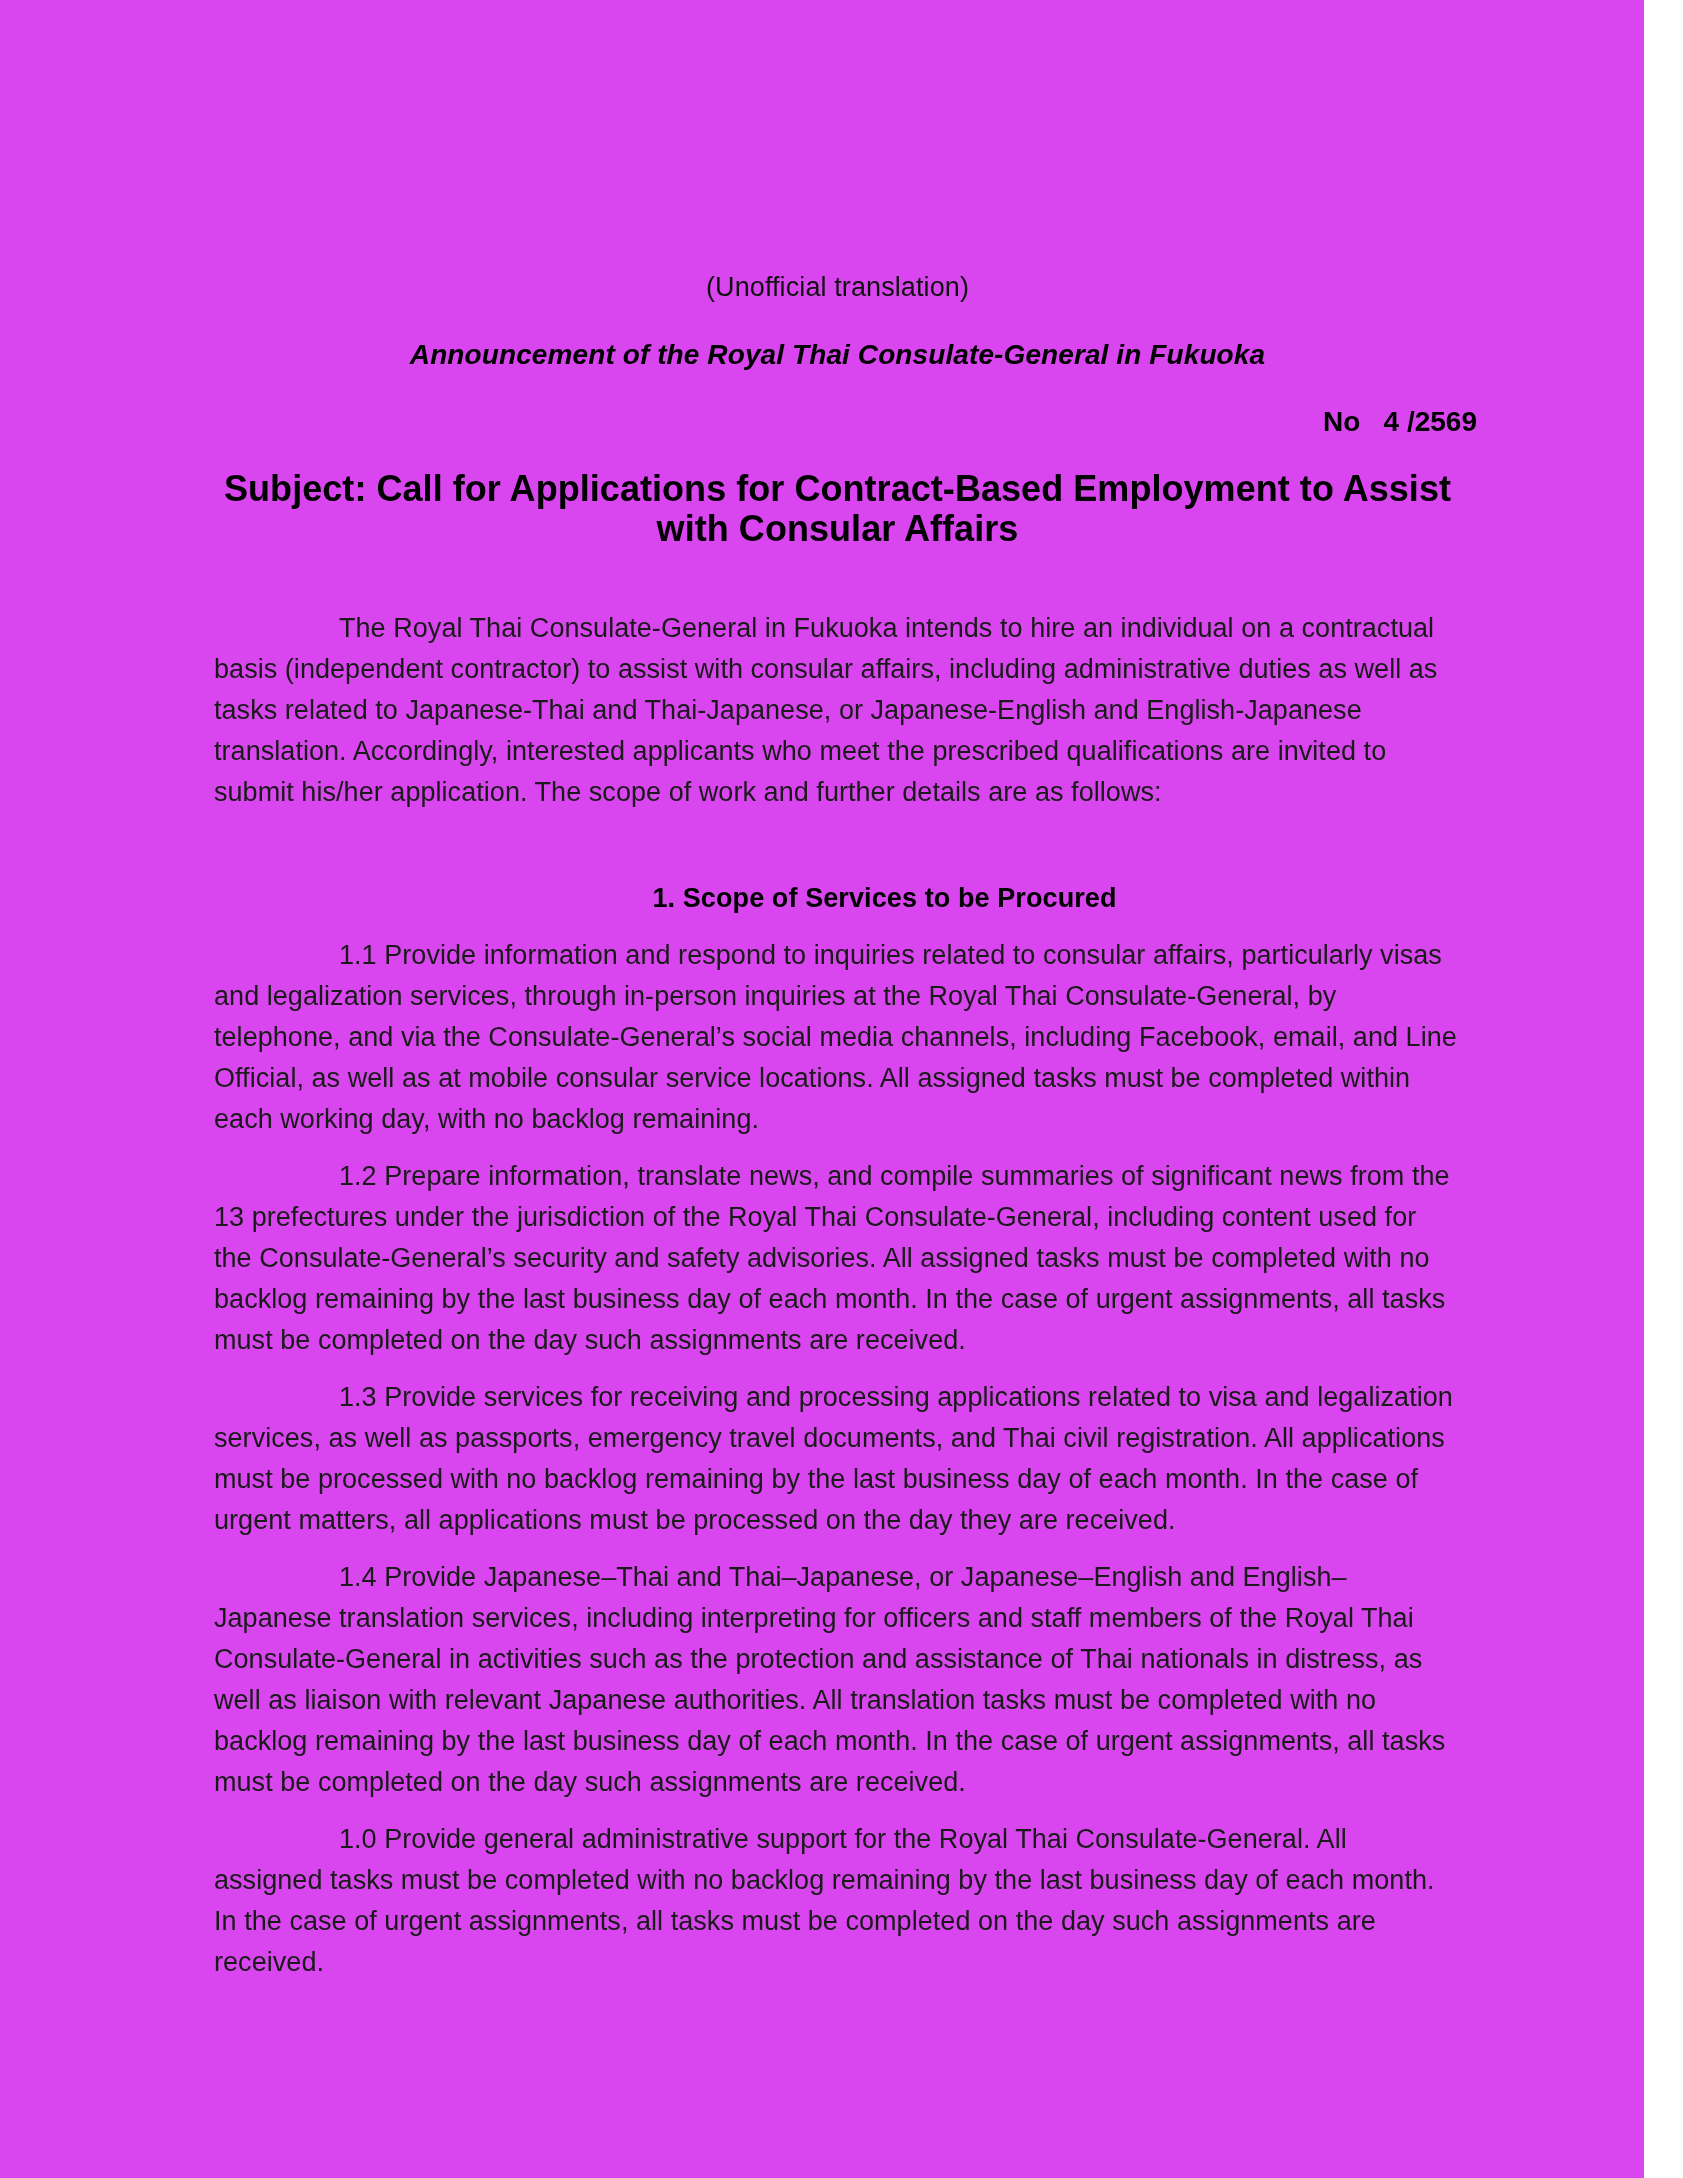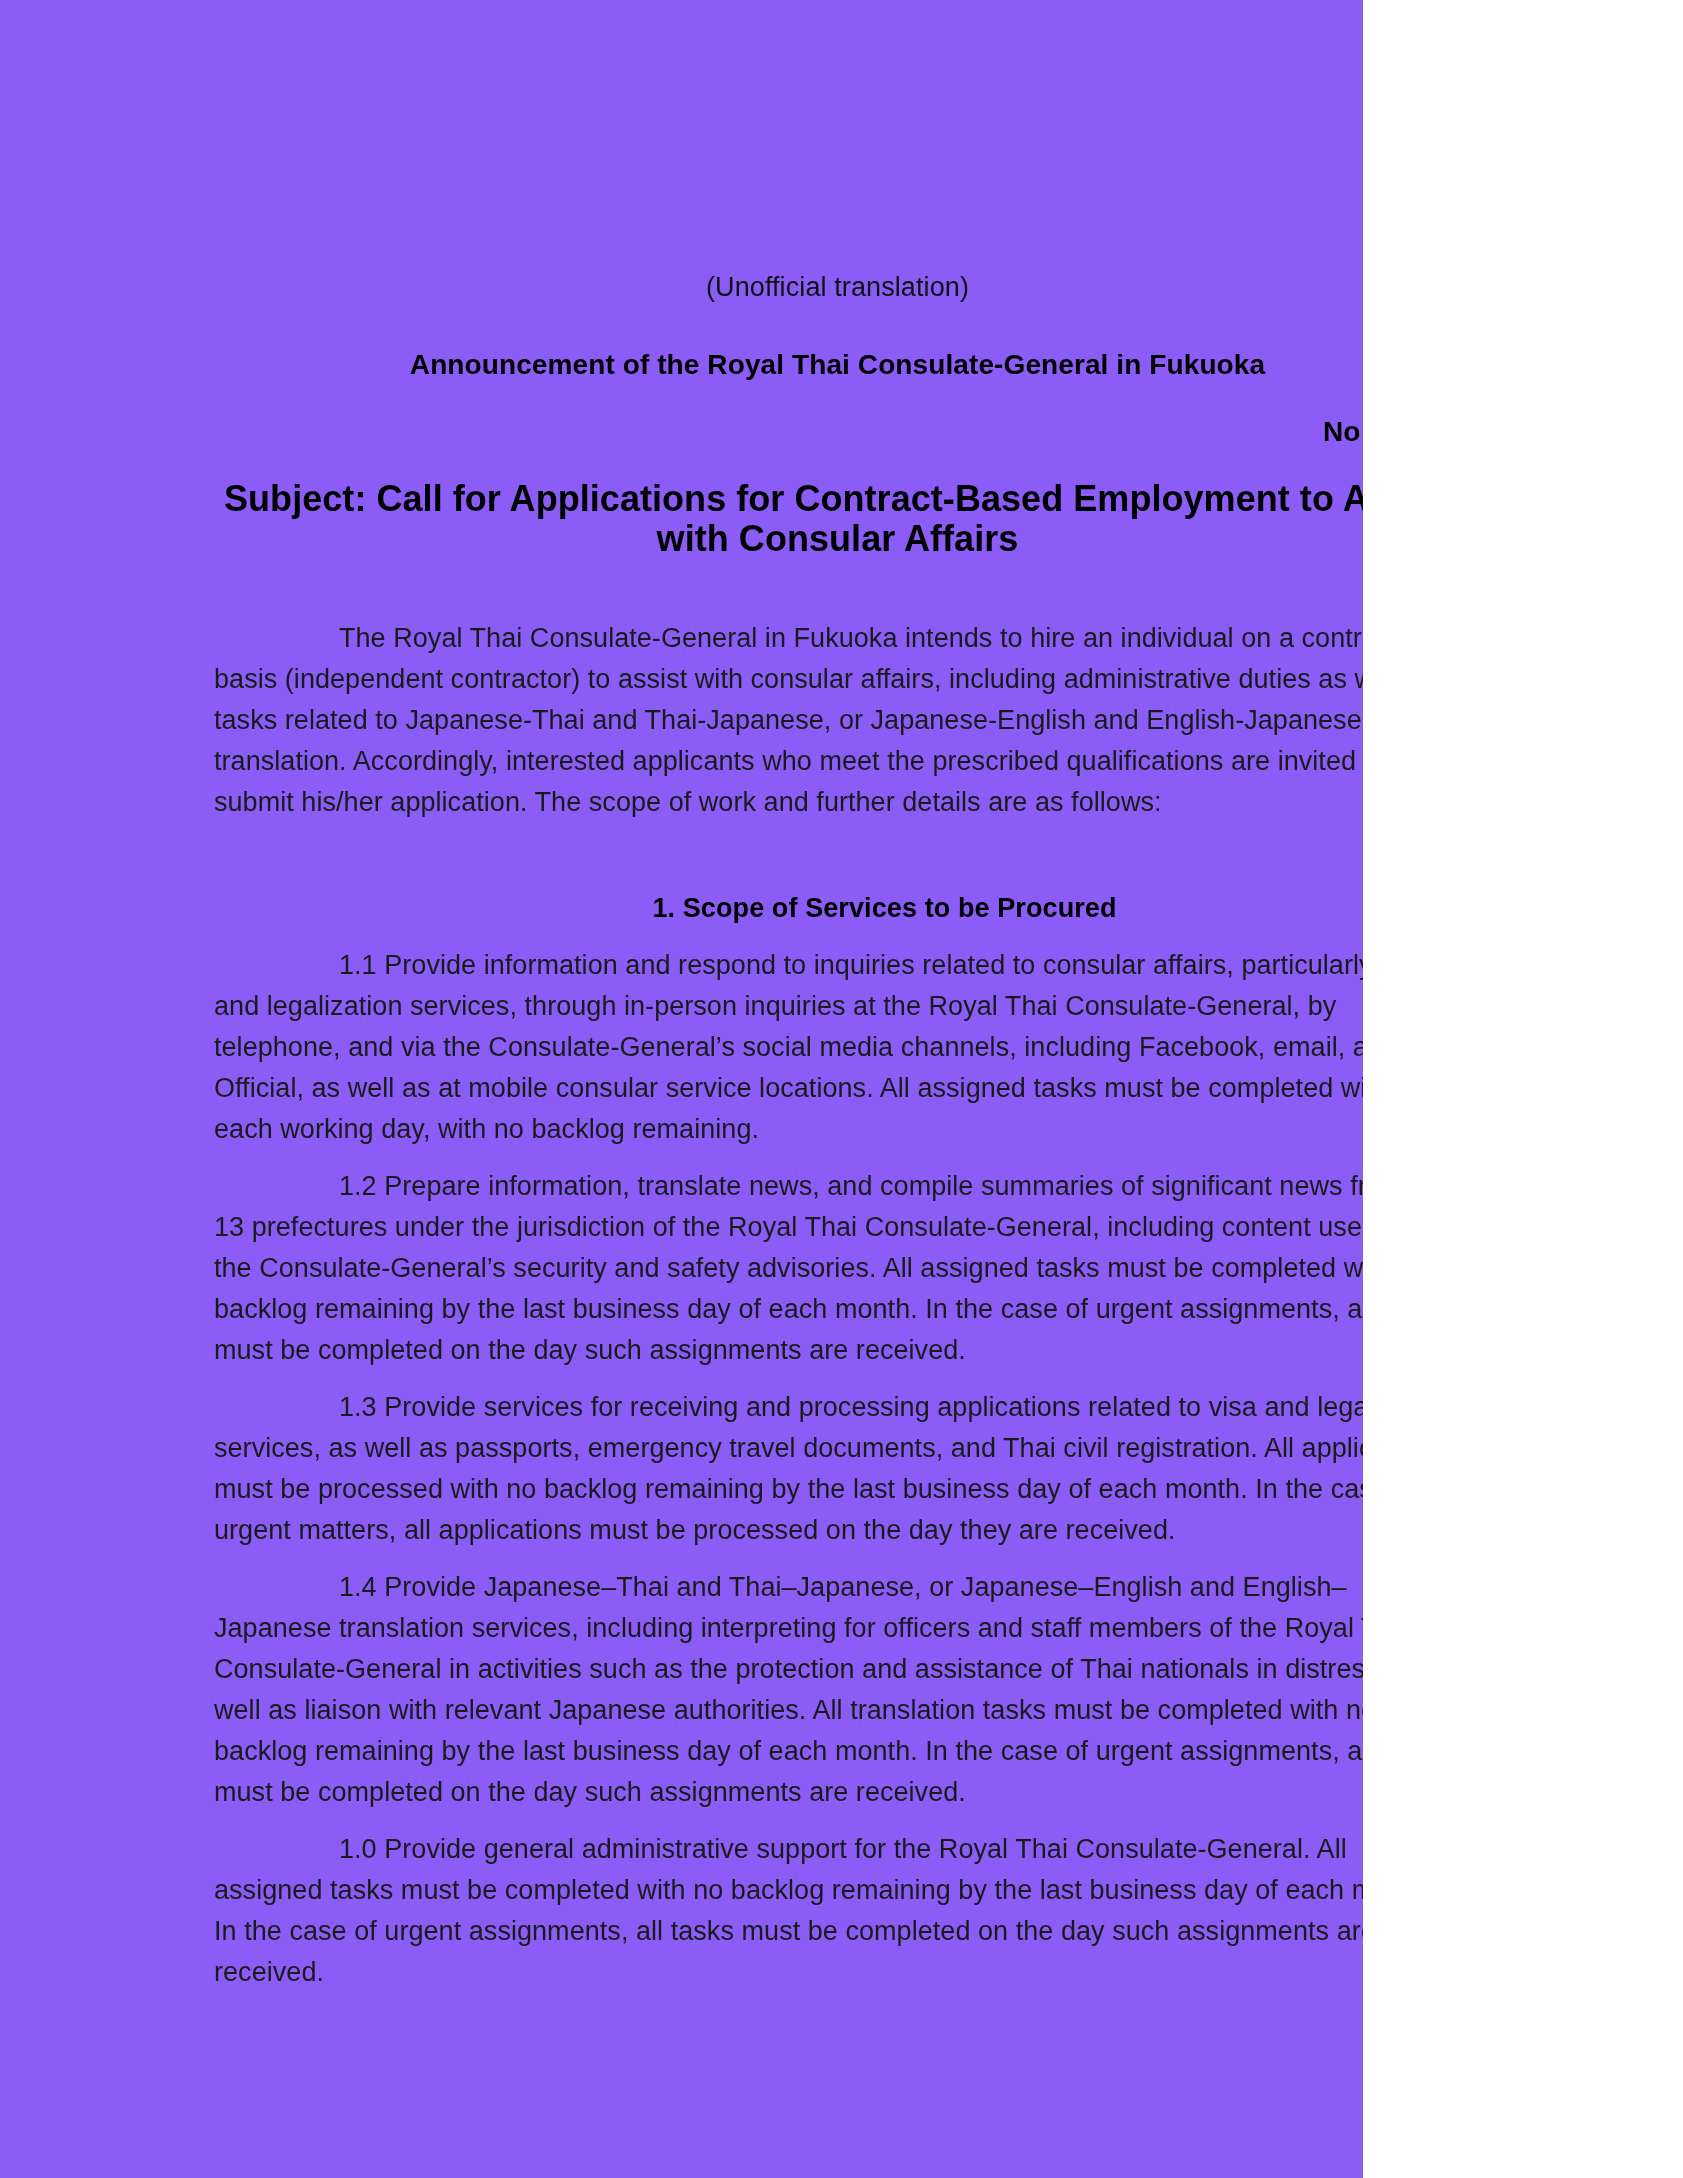--- a/index.html
+++ b/index.html
@@ -7,23 +7,23 @@
     margin: 0;
     padding: 0;
     background: #ffffff;
   }
   body {
     font-family: "Liberation Sans", "DejaVu Sans", sans-serif;
     color: #000000;
   }
   .page {
     position: relative;
-    width: 1363px;
+    width: 1644px;
     height: 2178px;
-    background: #8b5cf6;
+    background: #d946ef;
     box-sizing: border-box;
     overflow: hidden;
   }
   .content {
     position: absolute;
     left: 198px;
     top: 0;
     width: 1279px;
   }
 
@@ -36,21 +36,22 @@
     letter-spacing: 0.1px;
     margin-top: 267px;
     color: #111;
   }
   .hdr-title {
     text-align: center;
     font-size: 28px;
     font-weight: 700;
     line-height: 40px;
     letter-spacing: 0.1px;
-    margin-top: 38px;
+    margin-top: 28px;
+    font-style: italic;
   }
   .hdr-no {
     text-align: right;
     font-size: 28px;
     font-weight: 700;
     line-height: 40px;
     margin-top: 27px;
     white-space: pre;
   }
   .hdr-subject {

